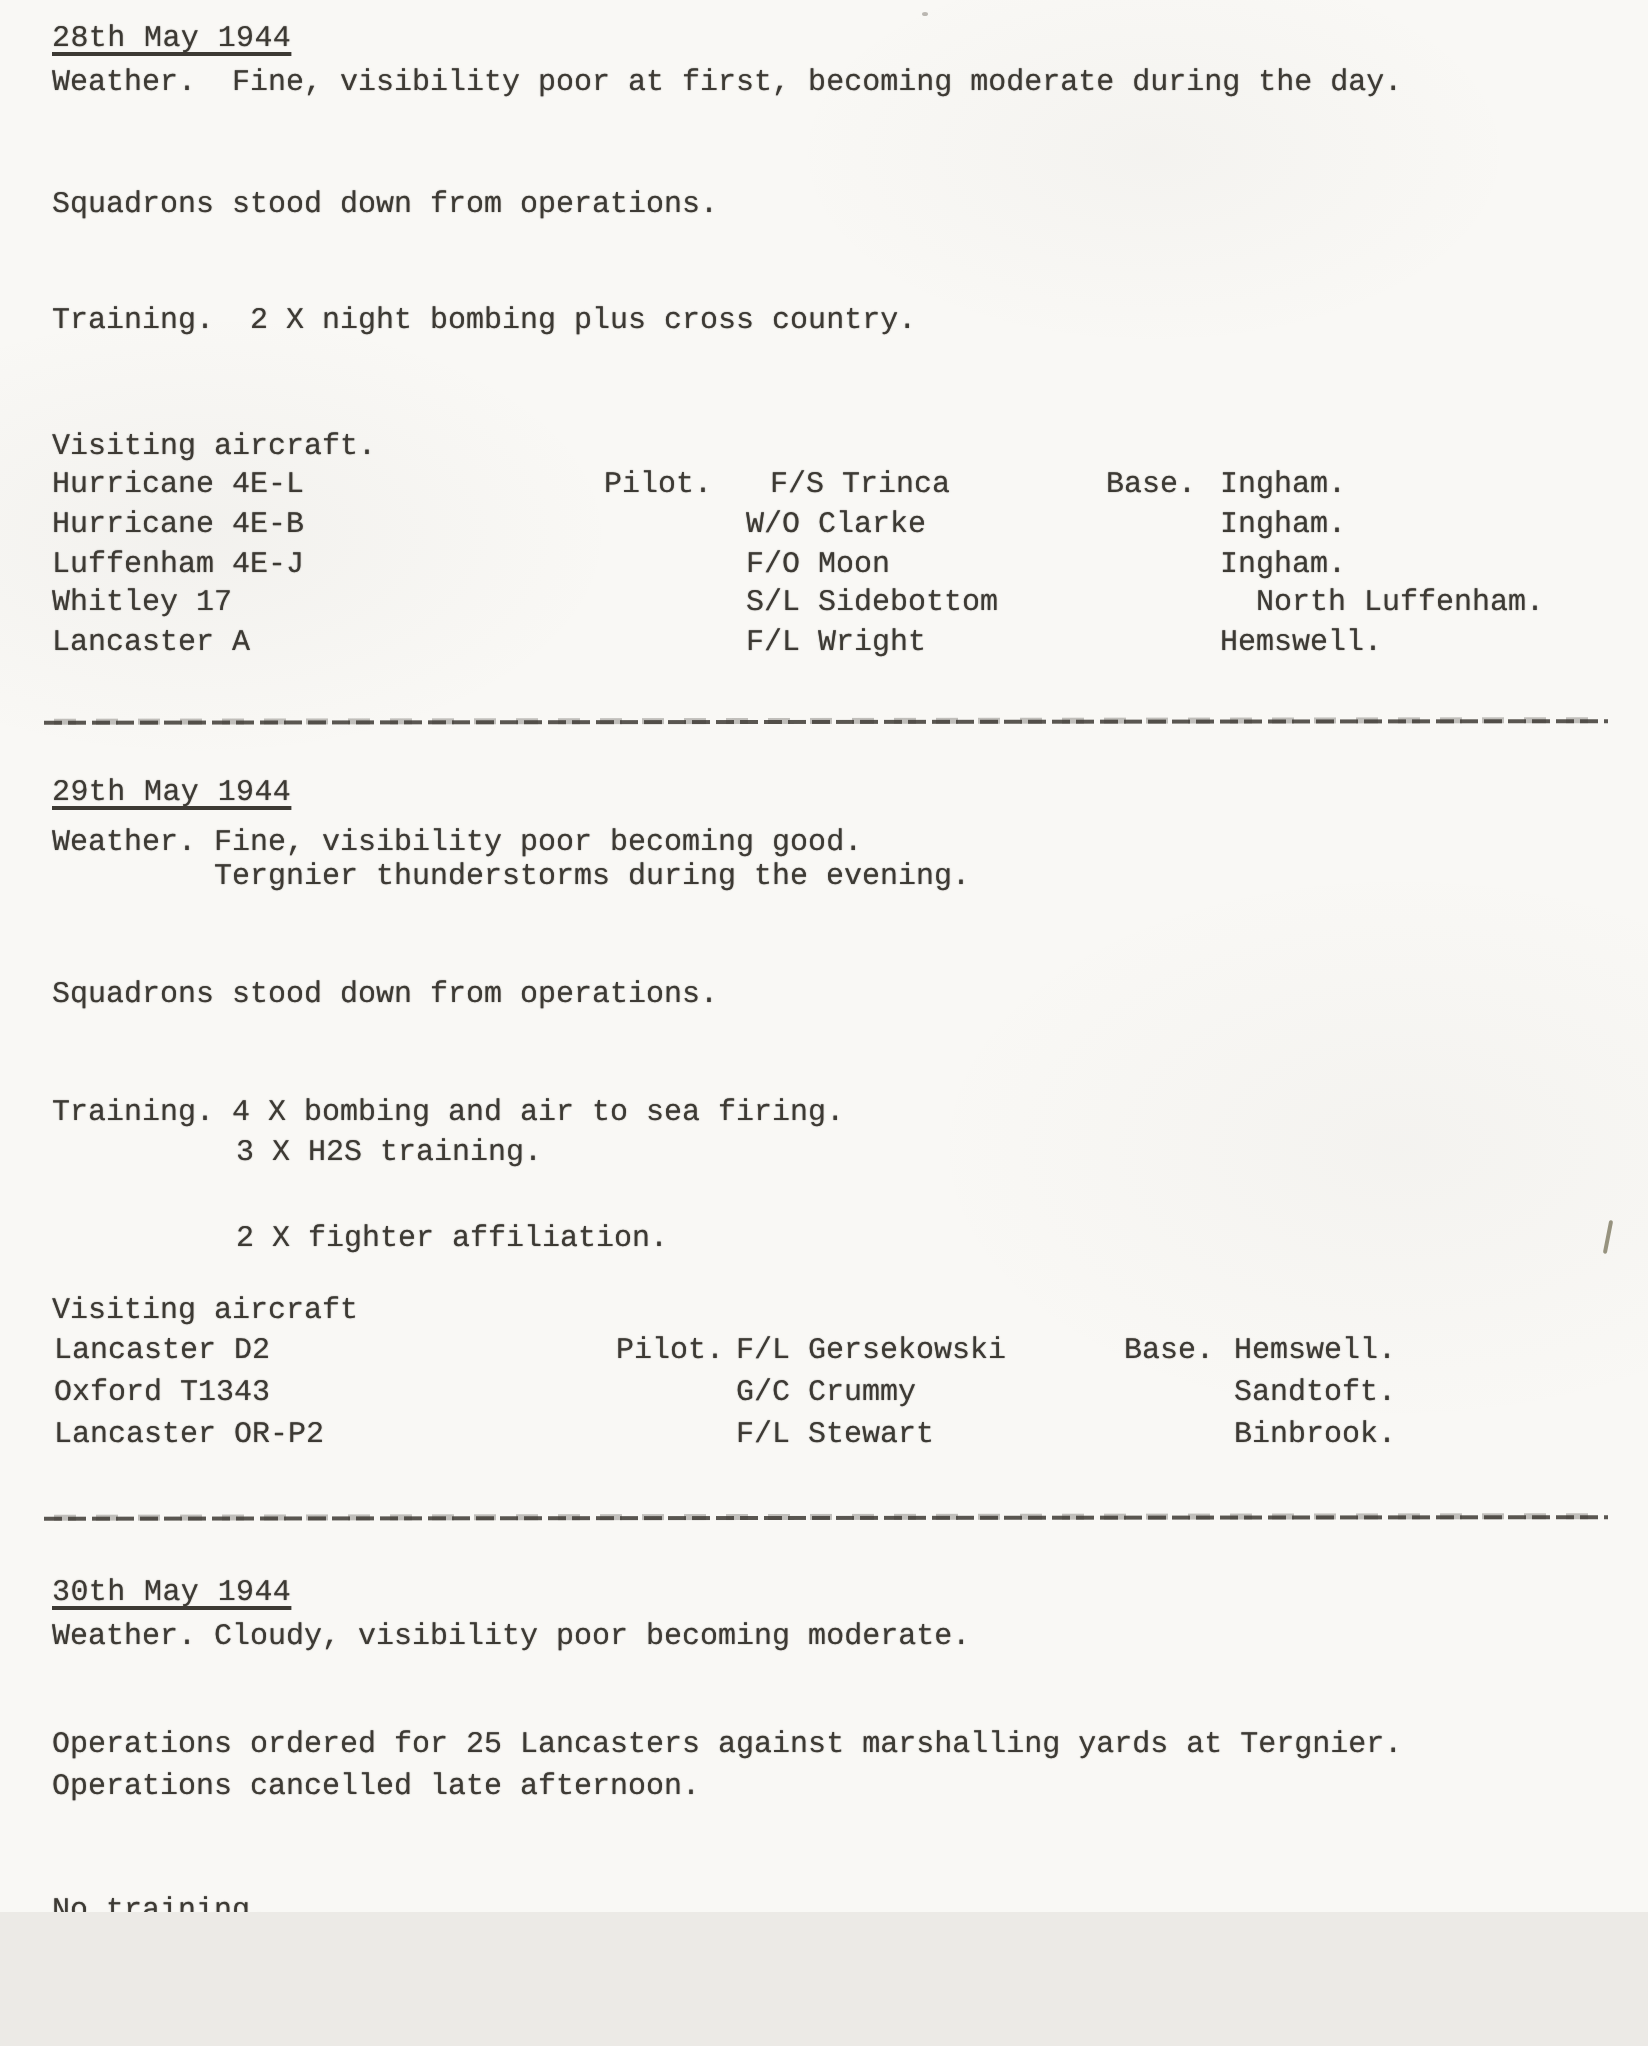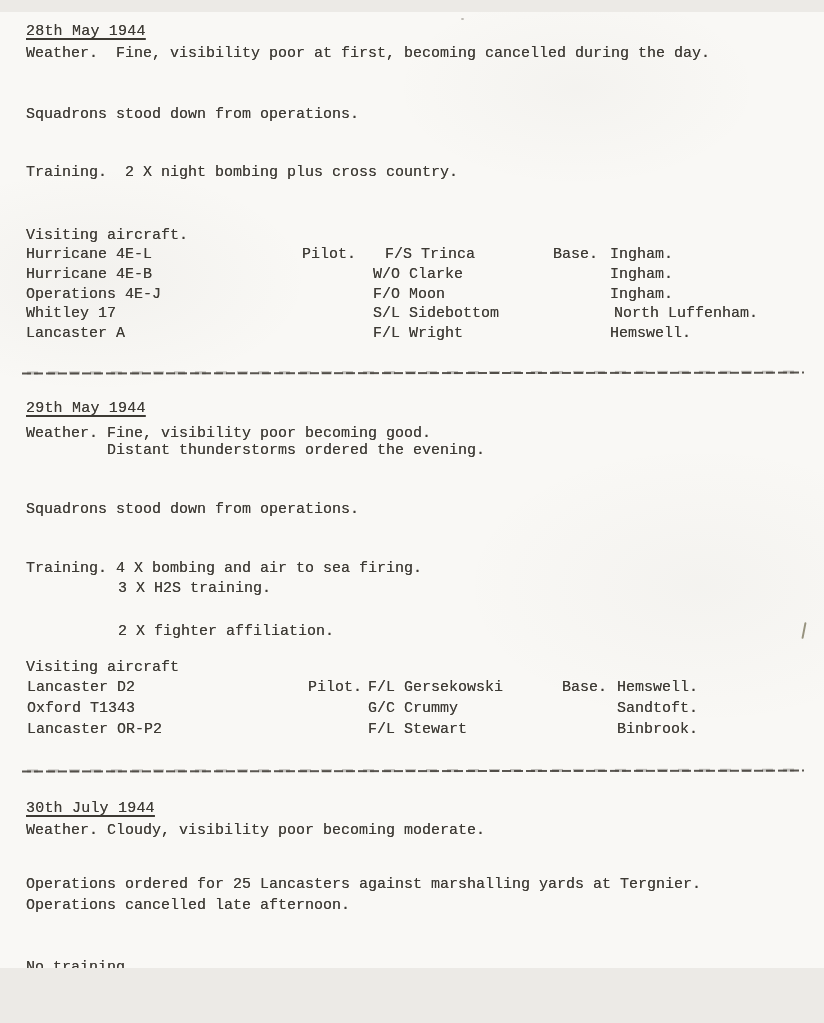--- a/index.html
+++ b/index.html
@@ -1,21 +1,21 @@
 <!DOCTYPE html>
 <html><head>
 <meta charset="utf-8">
 <style>
   html, body { margin: 0; padding: 0; background: #eceae6; }
 
   .page {
     position: relative;
     width: 824px;
     height: 956px;
-    margin: 12px auto;
+    margin: 0 auto;
     background:
       radial-gradient(ellipse 300px 160px at 12% 28%, rgba(120,115,105,0.05), transparent 70%),
       radial-gradient(ellipse 260px 140px at 70% 8%, rgba(120,115,105,0.04), transparent 70%),
       radial-gradient(ellipse 340px 200px at 85% 60%, rgba(120,115,105,0.04), transparent 70%),
       #f9f8f5;
     font-family: "Liberation Mono", "DejaVu Sans Mono", monospace;
     font-size: 15px;
     line-height: 20px;
     color: #3d3a34;
     text-shadow: 0 0 0.6px rgba(61,58,52,0.75);
@@ -80,60 +80,60 @@
     background: rgba(110,105,95,0.45);
   }
 </style>
 </head>
 <body>
 
 <div class="page">
 
   <section>
     <div class="ln date" style="top:10px">28th May 1944</div>
-    <div class="ln" style="top:32px">Weather.  Fine, visibility poor at first, becoming cancelled during the day.</div>
+    <div class="ln" style="top:32px">Weather.  Fine, visibility poor at first, becoming moderate during the day.</div>
     <div class="ln" style="top:93px">Squadrons stood down from operations.</div>
     <div class="ln" style="top:151px">Training.  2 X night bombing plus cross country.</div>
     <div class="ln" style="top:214px">Visiting aircraft.</div>
 
     <div class="row" style="top:233px">
       <span class="cell" style="left:26px">Hurricane 4E-L</span>
       <span class="cell" style="left:302px">Pilot.</span>
       <span class="cell" style="left:385px">F/S Trinca</span>
       <span class="cell" style="left:553px">Base.</span>
       <span class="cell" style="left:610px">Ingham.</span>
     </div>
     <div class="row" style="top:253px">
       <span class="cell" style="left:26px">Hurricane 4E-B</span>
       <span class="cell" style="left:373px">W/O Clarke</span>
       <span class="cell" style="left:610px">Ingham.</span>
     </div>
     <div class="row" style="top:273px">
-      <span class="cell" style="left:26px">Operations 4E-J</span>
+      <span class="cell" style="left:26px">Luffenham 4E-J</span>
       <span class="cell" style="left:373px">F/O Moon</span>
       <span class="cell" style="left:610px">Ingham.</span>
     </div>
     <div class="row" style="top:292px">
       <span class="cell" style="left:26px">Whitley 17</span>
       <span class="cell" style="left:373px">S/L Sidebottom</span>
-      <span class="cell" style="left:614px">North Luffenham.</span>
+      <span class="cell" style="left:628px">North Luffenham.</span>
     </div>
     <div class="row" style="top:312px">
       <span class="cell" style="left:26px">Lancaster A</span>
       <span class="cell" style="left:373px">F/L Wright</span>
       <span class="cell" style="left:610px">Hemswell.</span>
     </div>
   </section>
 
   <div class="sep" style="top:359px"></div>
 
   <section>
     <div class="ln date" style="top:387px">29th May 1944</div>
     <div class="ln" style="top:412px">Weather. Fine, visibility poor becoming good.</div>
-    <div class="ln" style="top:429px;left:107px">Distant thunderstorms ordered the evening.</div>
+    <div class="ln" style="top:429px;left:107px">Tergnier thunderstorms during the evening.</div>
     <div class="ln" style="top:488px">Squadrons stood down from operations.</div>
     <div class="ln" style="top:547px">Training. 4 X bombing and air to sea firing.</div>
     <div class="ln" style="top:567px;left:118px">3 X H2S training.</div>
     <div class="ln" style="top:610px;left:118px">2 X fighter affiliation.</div>
     <div class="ln" style="top:646px">Visiting aircraft</div>
 
     <div class="row" style="top:666px">
       <span class="cell" style="left:27px">Lancaster D2</span>
       <span class="cell" style="left:308px">Pilot.</span>
       <span class="cell" style="left:368px">F/L Gersekowski</span>
@@ -148,21 +148,21 @@
     <div class="row" style="top:708px">
       <span class="cell" style="left:27px">Lancaster OR-P2</span>
       <span class="cell" style="left:368px">F/L Stewart</span>
       <span class="cell" style="left:617px">Binbrook.</span>
     </div>
   </section>
 
   <div class="sep" style="top:757px"></div>
 
   <section>
-    <div class="ln date" style="top:787px">30th July 1944</div>
+    <div class="ln date" style="top:787px">30th May 1944</div>
     <div class="ln" style="top:809px">Weather. Cloudy, visibility poor becoming moderate.</div>
     <div class="ln" style="top:863px">Operations ordered for 25 Lancasters against marshalling yards at Tergnier.</div>
     <div class="ln" style="top:884px">Operations cancelled late afternoon.</div>
     <div class="ln" style="top:946px">No training.</div>
   </section>
 
   <div class="sep" style="top:996px"></div>
 
   <div class="pen-mark"></div>
   <div class="scan-speck" style="left:461px;top:6px"></div>

